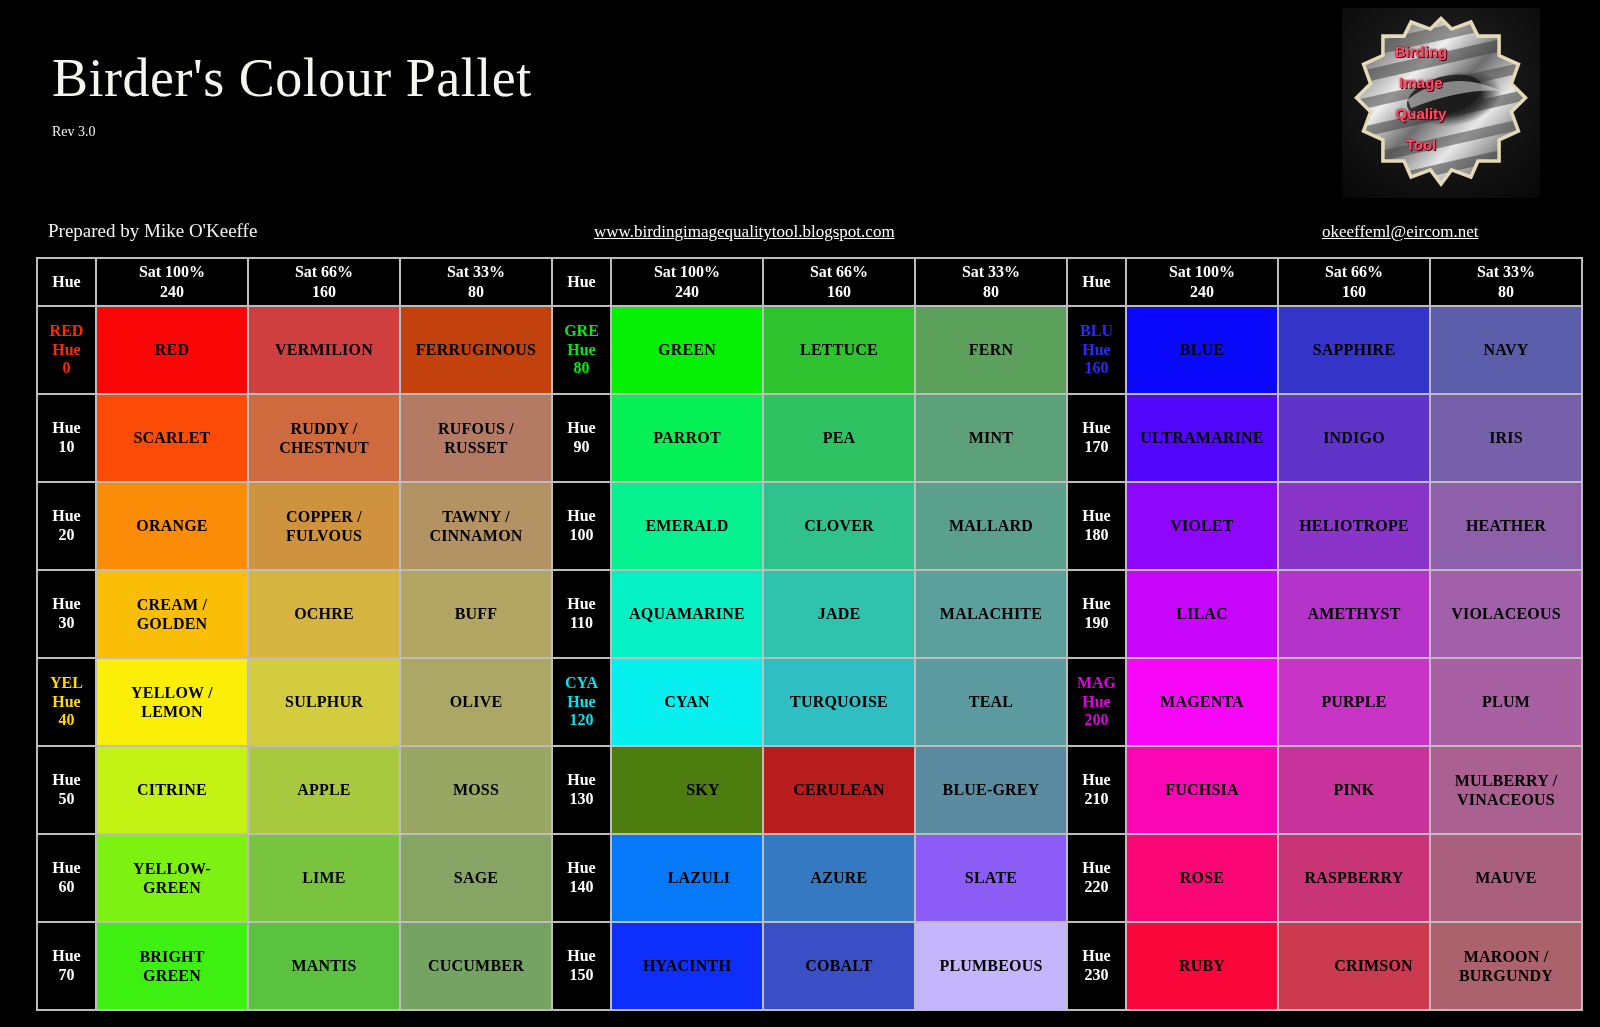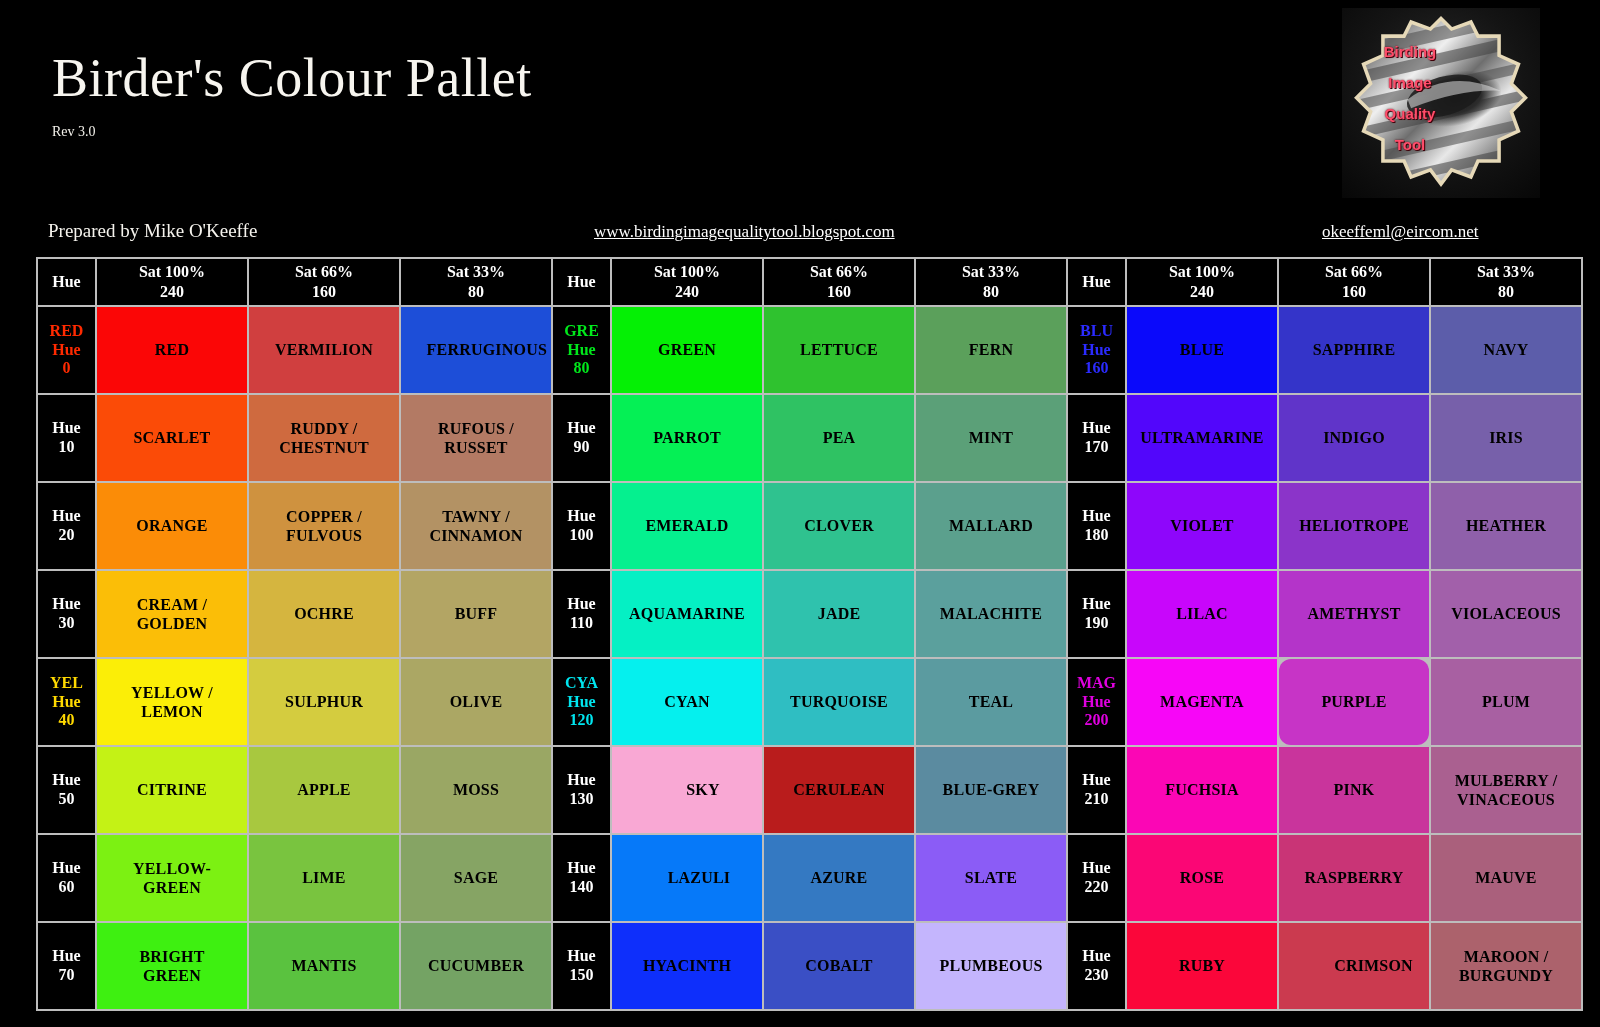--- a/index.html
+++ b/index.html
@@ -80,21 +80,21 @@
   #logo-gear {
     position: absolute;
     left: 50%;
     top: 50%;
     transform: translate(-50%, -50%);
     width: 176px;
     height: 176px;
   }
   .logo-text-stack {
     position: absolute;
-    left: 20px;
+    left: 31px;
     top: 36px;
     width: 96px;
     text-align: center;
     z-index: 5;
     pointer-events: none;
   }
   .logo-word {
     font-family: "Liberation Sans", sans-serif;
     font-size: 15px;
     font-weight: bold;
@@ -286,21 +286,21 @@
           <span>RED</span>
           <span>Hue</span>
           <span>0</span>
         </td>
         <td class="swatch" style="background: rgb(251, 6, 6);">
           <span class="nm">RED</span>
         </td>
         <td class="swatch" style="background: rgb(208, 63, 63);">
           <span class="nm">VERMILION</span>
         </td>
-        <td class="swatch" style="background: #1d4ed8; text-align: right;">
+        <td class="swatch" style="background: #c2410c;">
           <span class="nm">FERRUGINOUS</span>
         </td>
         <td class="huecell" style="color: rgb(0, 232, 27);">
           <span>GRE</span>
           <span>Hue</span>
           <span>80</span>
         </td>
         <td class="swatch" style="background: rgb(5, 240, 5);">
           <span class="nm">GREEN</span>
         </td>
@@ -484,21 +484,21 @@
           <span class="nm">TEAL</span>
         </td>
         <td class="huecell" style="color: rgb(224, 0, 224);">
           <span>MAG</span>
           <span>Hue</span>
           <span>200</span>
         </td>
         <td class="swatch" style="background: rgb(247, 6, 247);">
           <span class="nm">MAGENTA</span>
         </td>
-        <td class="swatch" style="background: rgb(199, 52, 198); border-radius: 12px;">
+        <td class="swatch" style="background: rgb(199, 52, 198);">
           <span class="nm">PURPLE</span>
         </td>
         <td class="swatch" style="background: rgb(168, 96, 162);">
           <span class="nm">PLUM</span>
         </td>
       </tr>
       <tr>
         <td class="huecell" style="color: rgb(255, 255, 255);">
           <span>Hue</span>
           <span>50</span>
@@ -509,21 +509,21 @@
         <td class="swatch" style="background: rgb(168, 200, 63);">
           <span class="nm">APPLE</span>
         </td>
         <td class="swatch" style="background: rgb(154, 167, 100);">
           <span class="nm">MOSS</span>
         </td>
         <td class="huecell" style="color: rgb(255, 255, 255);">
           <span>Hue</span>
           <span>130</span>
         </td>
-        <td class="swatch" style="background: #f9a8d4; padding-left: 32px;">
+        <td class="swatch" style="background: #4d7c0f; padding-left: 32px;">
           <span class="nm">SKY</span>
         </td>
         <td class="swatch" style="background: #b91c1c;">
           <span class="nm">CERULEAN</span>
         </td>
         <td class="swatch" style="background: rgb(91, 139, 160);">
           <span class="nm">BLUE-GREY</span>
         </td>
         <td class="huecell" style="color: rgb(255, 255, 255);">
           <span>Hue</span>

